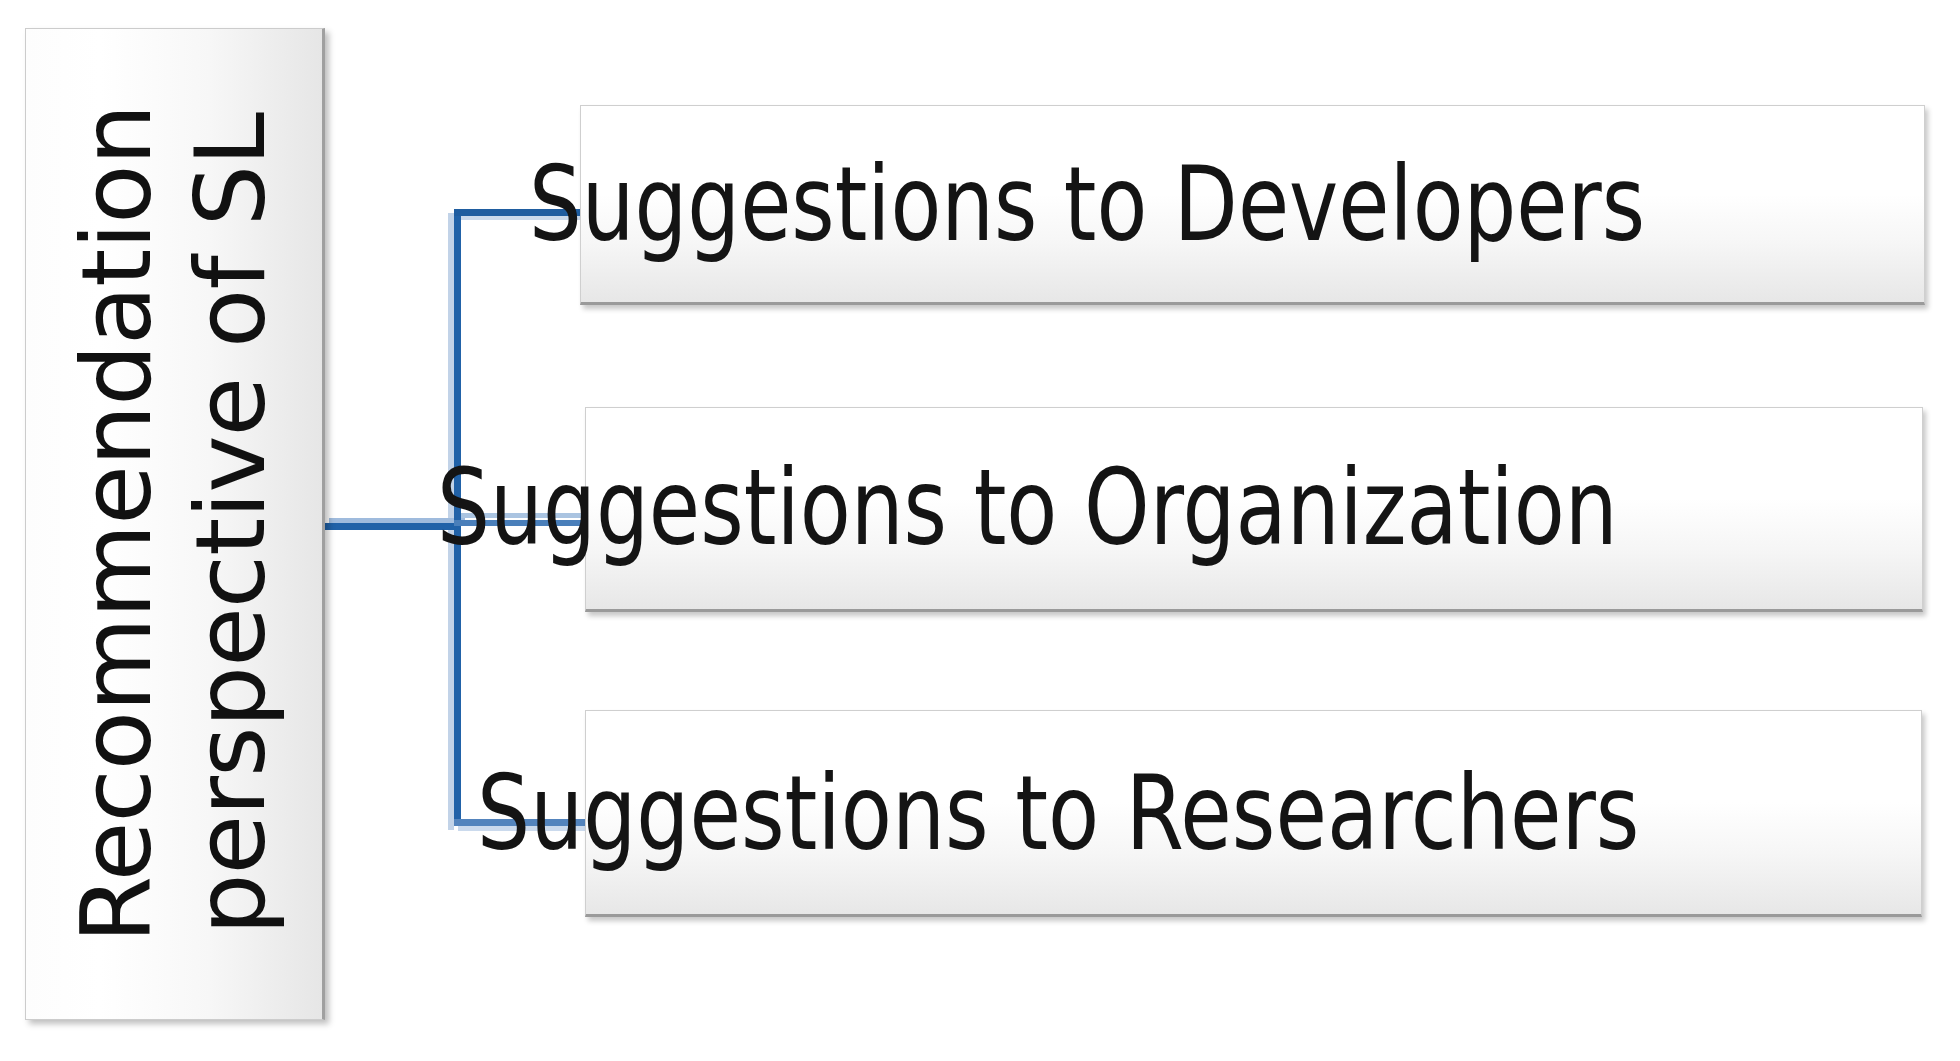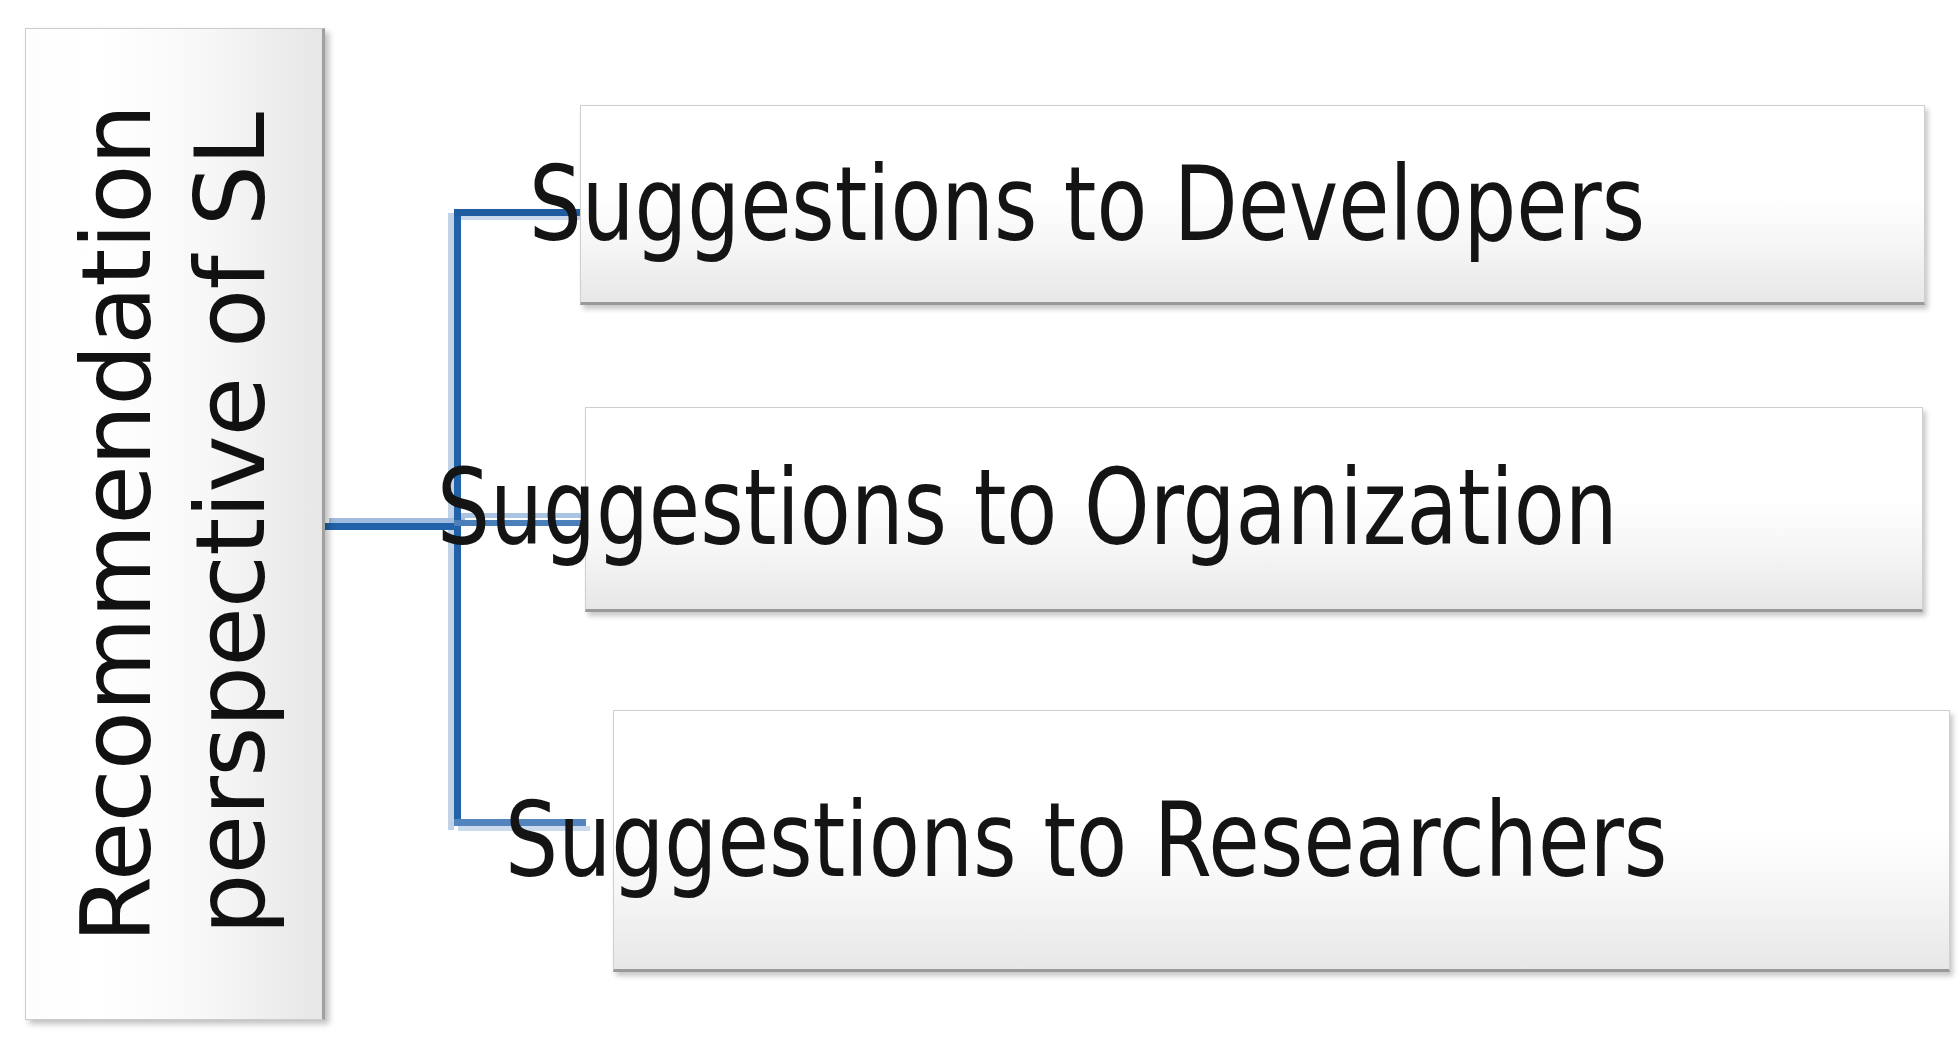--- a/index.html
+++ b/index.html
@@ -79,21 +79,21 @@
     color: #141414;
     line-height: 1;
     white-space: nowrap;
     transform: scaleX(0.80);
     transform-origin: left center;
     letter-spacing: 0px;
   }
 
   #leaf-0 { left: 580px; top: 105px;  width: 1345px; height: 200px; }
   #leaf-1 { left: 585px; top: 407px;  width: 1338px; height: 205px; }
-  #leaf-2 { left: 613px; top: 710px;  width: 1337px; height: 262px; }
+  #leaf-2 { left: 585px; top: 710px;  width: 1337px; height: 207px; }
 
   #leaf-1 .leaf-label { transform: scaleX(0.795); font-size: 105px; padding-left: 0px; }
   #leaf-2 .leaf-label { transform: scaleX(0.805); font-size: 104px; }
 
   
   .conn {
     position: absolute;
     background: #2162a8;
   }
   .conn-shadow {

